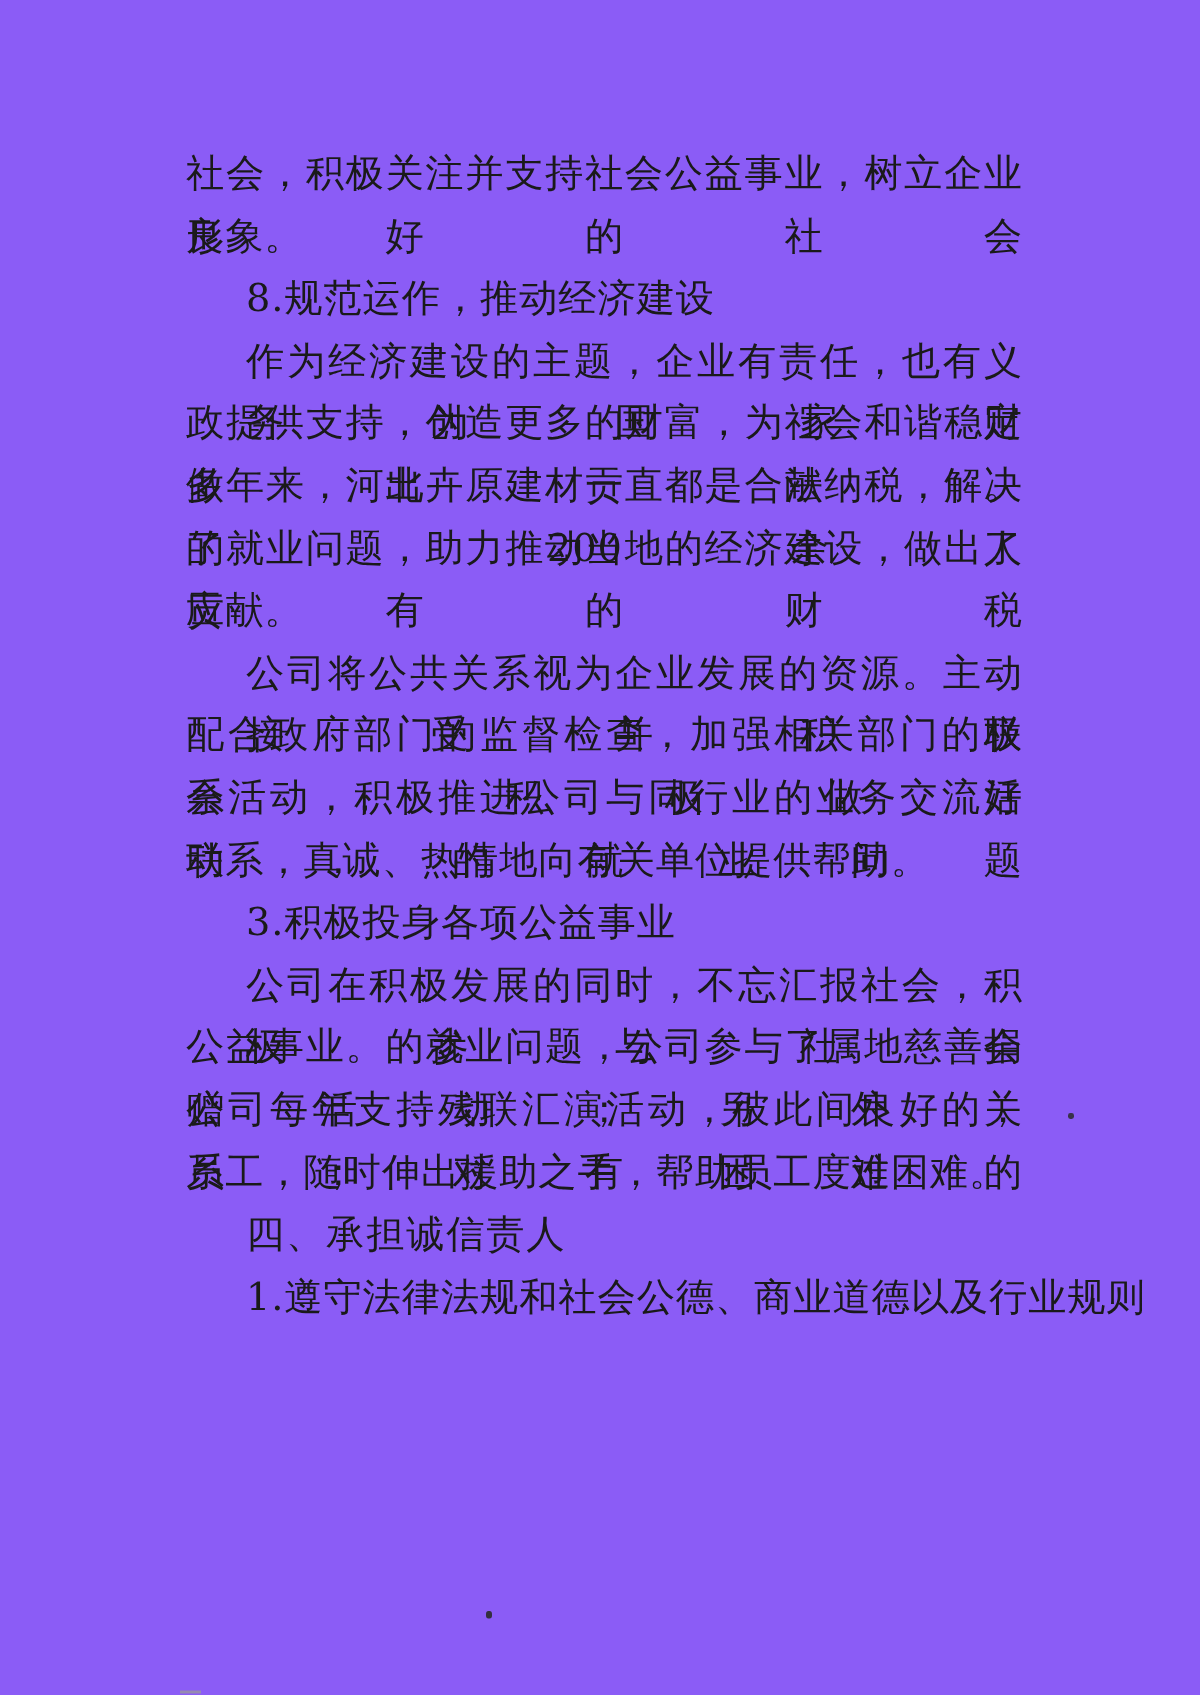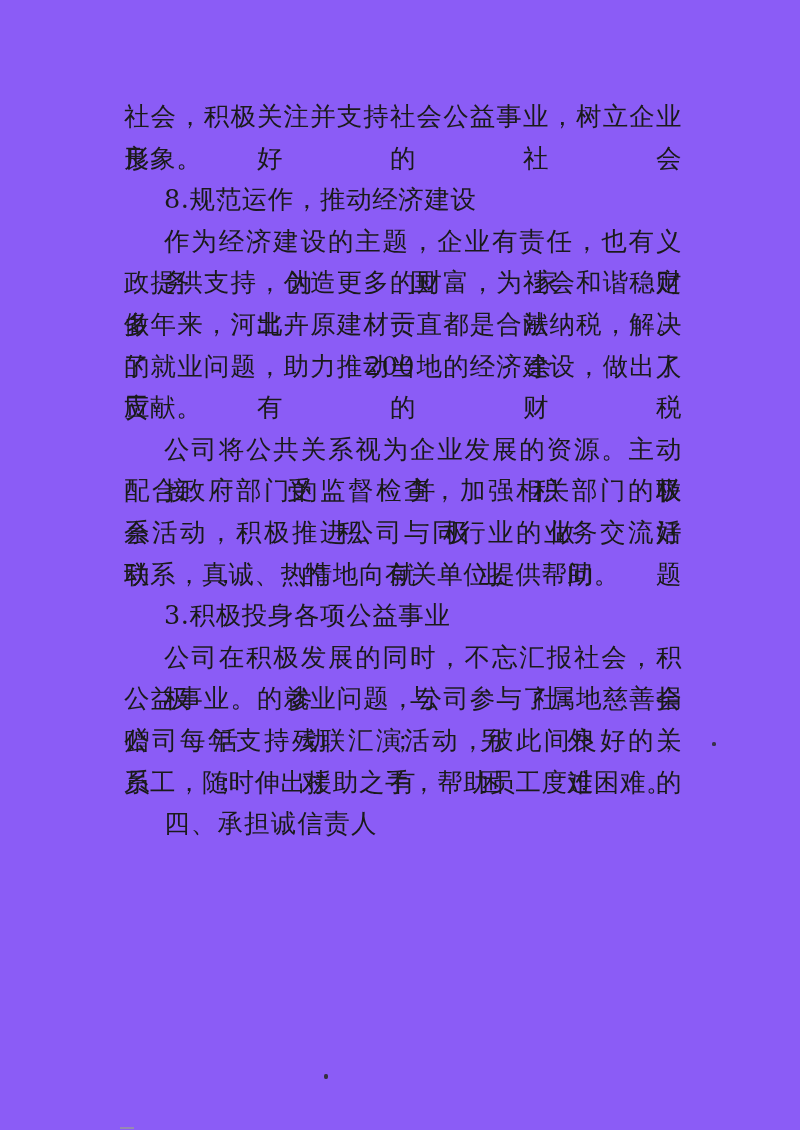--- a/index.html
+++ b/index.html
@@ -99,20 +99,21 @@
 
     <div class="line indent">3.积极投身各项公益事业</div>
 
     <div class="line indent justify">公司在积极发展的同时，不忘汇报社会，积极参与社会</div>
     <div class="line justify">公益事业。的就业问题，公司参与了属地慈善捐赠活动；另外，</div>
     <div class="line justify">公司每年支持残联汇演活动，彼此间良好的关系；对有困难的</div>
     <div class="line">员工，随时伸出援助之手，帮助员工度过困难。</div>
 
     <div class="line heading">四、承担诚信责人</div>
 
+    <div class="line indent">1.遵守法律法规和社会公德、商业道德以及行业规则</div>
 
   </div>
 
   <div class="speck" id="speck-right"></div>
   <div class="speck" id="speck-bottom"></div>
   <div id="footer-dash"></div>
 
 </div>
 
 </body></html>

